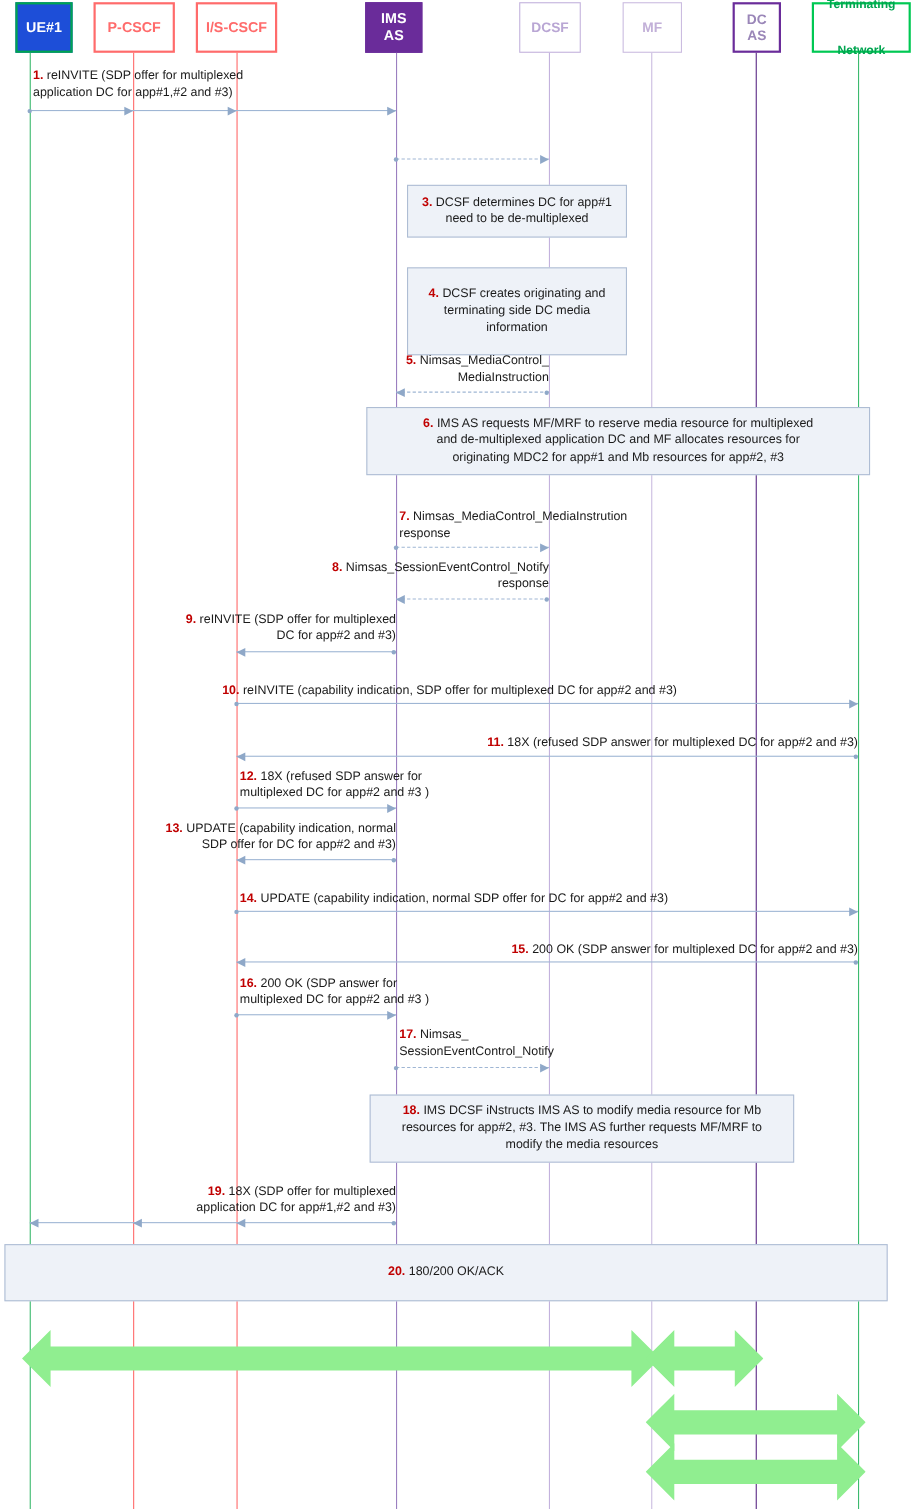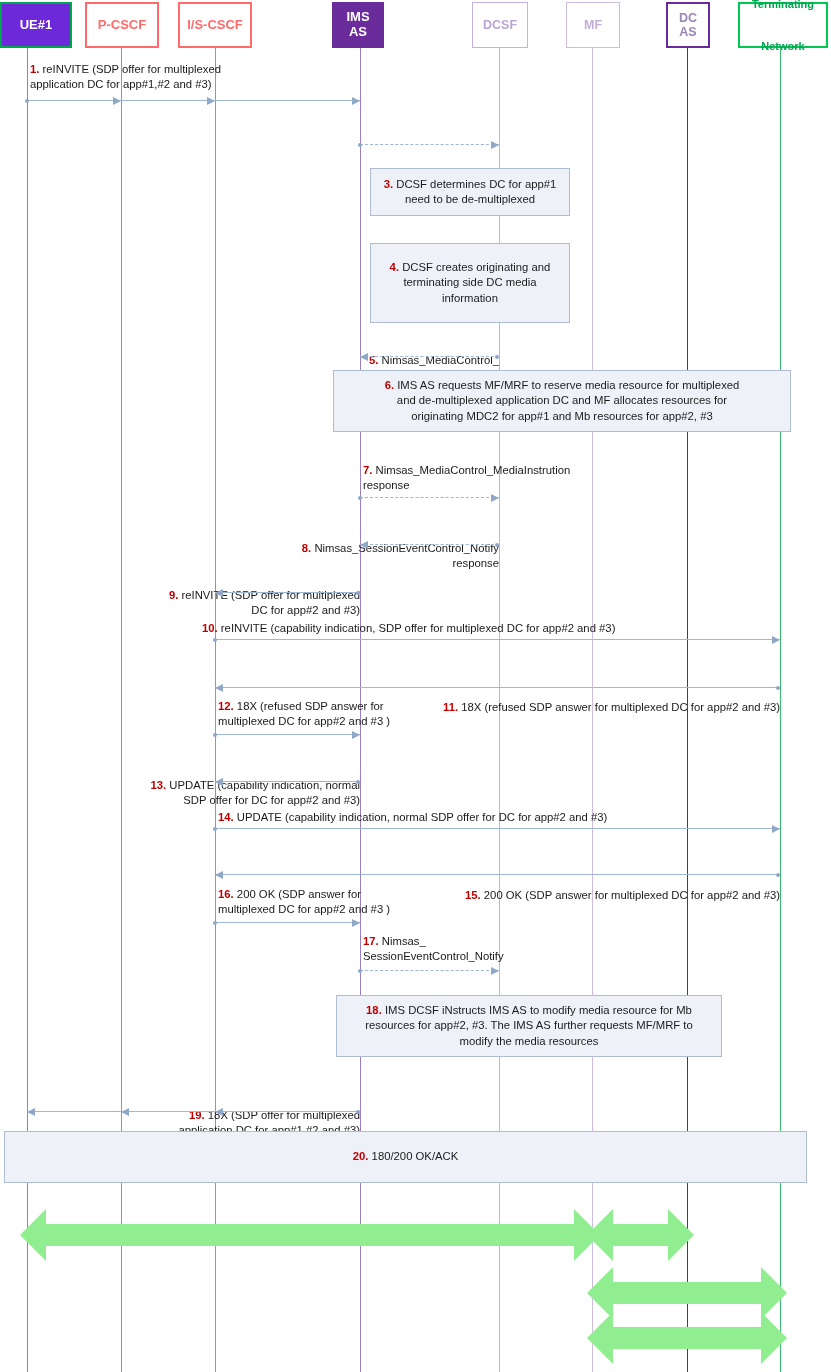--- a/index.html
+++ b/index.html
@@ -18,37 +18,37 @@
   .msg{position:absolute;height:0;border-top:1px solid #9fb6d4;}
   .msg.dash{border-top:1px dashed #9fb6d4;}
   .ah{position:absolute;width:0;height:0;border-top:4px solid transparent;
       border-bottom:4px solid transparent;top:-4px;}
   .ah.r{border-left:8px solid #8fa8c8;}
   .ah.l{border-right:8px solid #8fa8c8;}
   .dot{position:absolute;width:4px;height:4px;border-radius:50%;background:#8fa8c8;top:-2px;}
 
   .mlabel{position:absolute;font-size:11.3px;color:#1a1a1a;line-height:1.30;
           white-space:nowrap;}
-  .mlabel.rt{text-align:right;margin-top:32px;}
+  .mlabel.rt{text-align:right;}
   .num{color:#c00000;font-weight:bold;}
 
   
   .note{position:absolute;box-sizing:border-box;background:#eef2f8;
         border:1px solid #aebdd4;display:flex;align-items:center;justify-content:center;
         text-align:center;font-size:11.3px;line-height:1.33;color:#1a1a1a;padding:4px 8px;}
 
   
   .gmedia{position:absolute;}
 </style>
 </head>
 <body>
 
 <div id="page">
 
-  <div class="actor" style="left:0;top:2px;width:72px;height:46px;background:#6d28d9;border:2px solid #00a550;color:#fff;font-size:13px;">
+  <div class="actor" style="left:14px;top:2px;width:52px;height:46px;background:#1d4ed8;border:2px solid #00a550;color:#fff;font-size:13px;">
     <span class="alabel">UE#1</span>
   </div>
 
   <div class="actor" style="left:85px;top:2px;width:74px;height:46px;background:#fff;border:2px solid #ff6b6b;color:#ff6b6b;font-size:13px;">
     <span class="alabel">P-CSCF</span>
   </div>
 
   <div class="actor" style="left:178px;top:2px;width:74px;height:46px;background:#fff;border:2px solid #ff6b6b;color:#ff6b6b;font-size:13px;">
     <span class="alabel">I/S-CSCF</span>
   </div>

